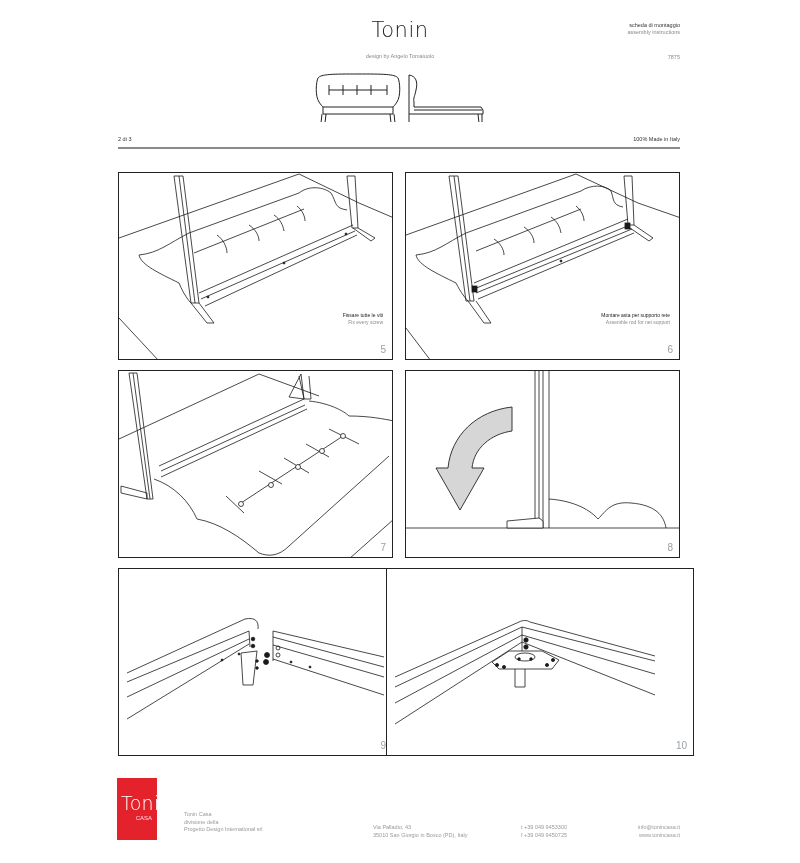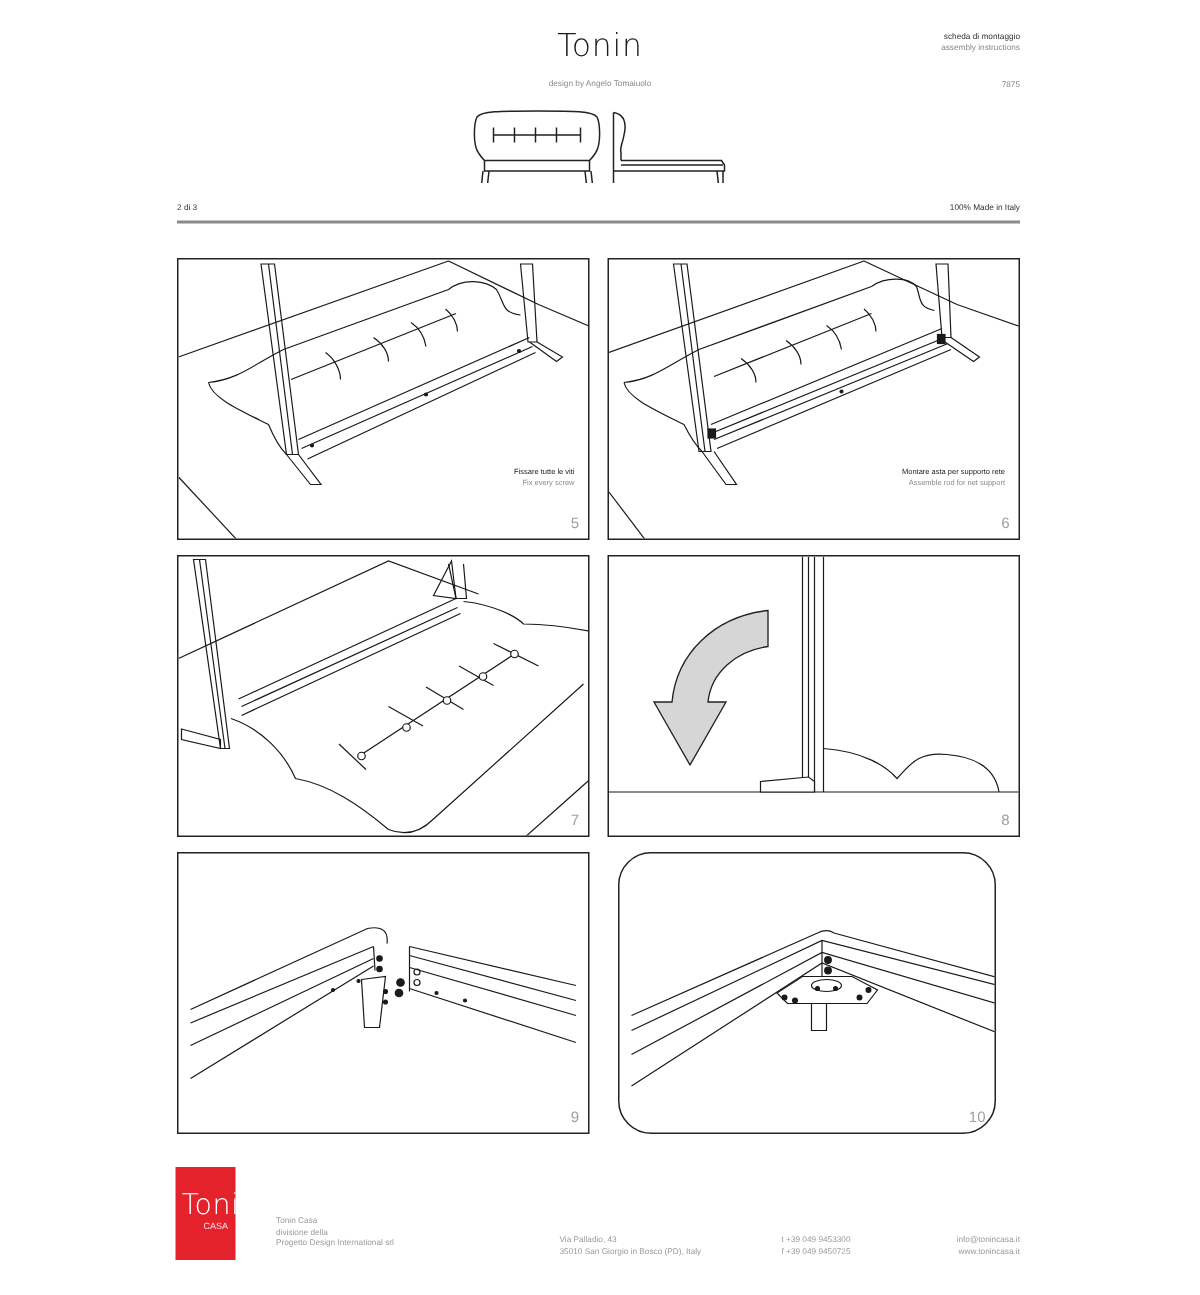--- a/index.html
+++ b/index.html
@@ -159,21 +159,21 @@
     <circle cx="138" cy="92" r="1.3" fill="#1a1a1a"></circle>
       <circle cx="138" cy="99" r="1.3" fill="#1a1a1a"></circle>
     <circle cx="103" cy="91" r="1" fill="#1a1a1a"></circle>
       <circle cx="120" cy="85" r="1" fill="#1a1a1a"></circle>
     <circle cx="172" cy="93" r="1" fill="#1a1a1a"></circle>
       <circle cx="191" cy="98" r="1" fill="#1a1a1a"></circle>
   </svg>
   <div class="step-num">9</div>
 </div>
 
-<div class="abs panel" style="left:412px;top:568px;width:252px;height:188px;border-radius:22px;">
+<div class="abs panel" style="left:386px;top:568px;width:308px;height:188px;">
   <svg width="275" height="188" viewBox="0 0 275 188" fill="none" stroke="#1a1a1a" stroke-width="0.8">
     <path d="M8 108 L132 53 C136 51 140 51 143 53 L268 87"></path>
     <path d="M8 118 L135 58 L268 92 M8 134 L135 66 L268 105 M8 155 L135 73 L268 126"></path>
     <path d="M135 58 L135 85"></path>
     <path d="M105 93 L122 82 L155 82 L172 91 L165 100 L112 100 Z" fill="#fff"></path>
     <path d="M128 100 L128 118 L138 118 L138 100"></path>
     <ellipse cx="138" cy="88" rx="10" ry="4"></ellipse>
     <circle cx="139" cy="71" r="2.2" fill="#1a1a1a"></circle>
       <circle cx="139" cy="78" r="2.2" fill="#1a1a1a"></circle>
     <circle cx="110" cy="96" r="1.6" fill="#1a1a1a"></circle>

